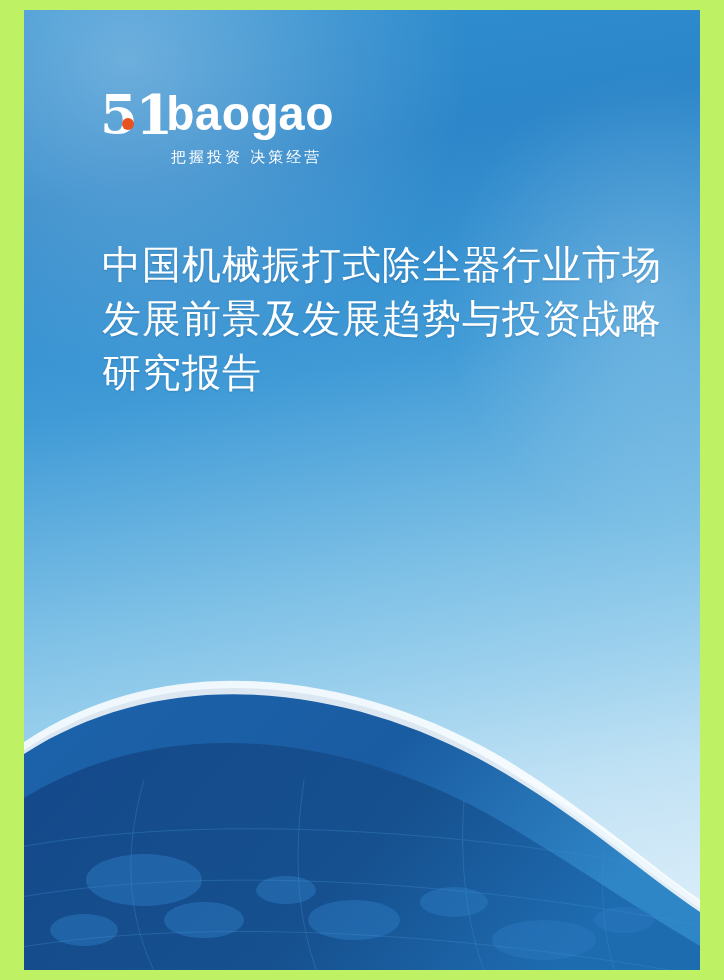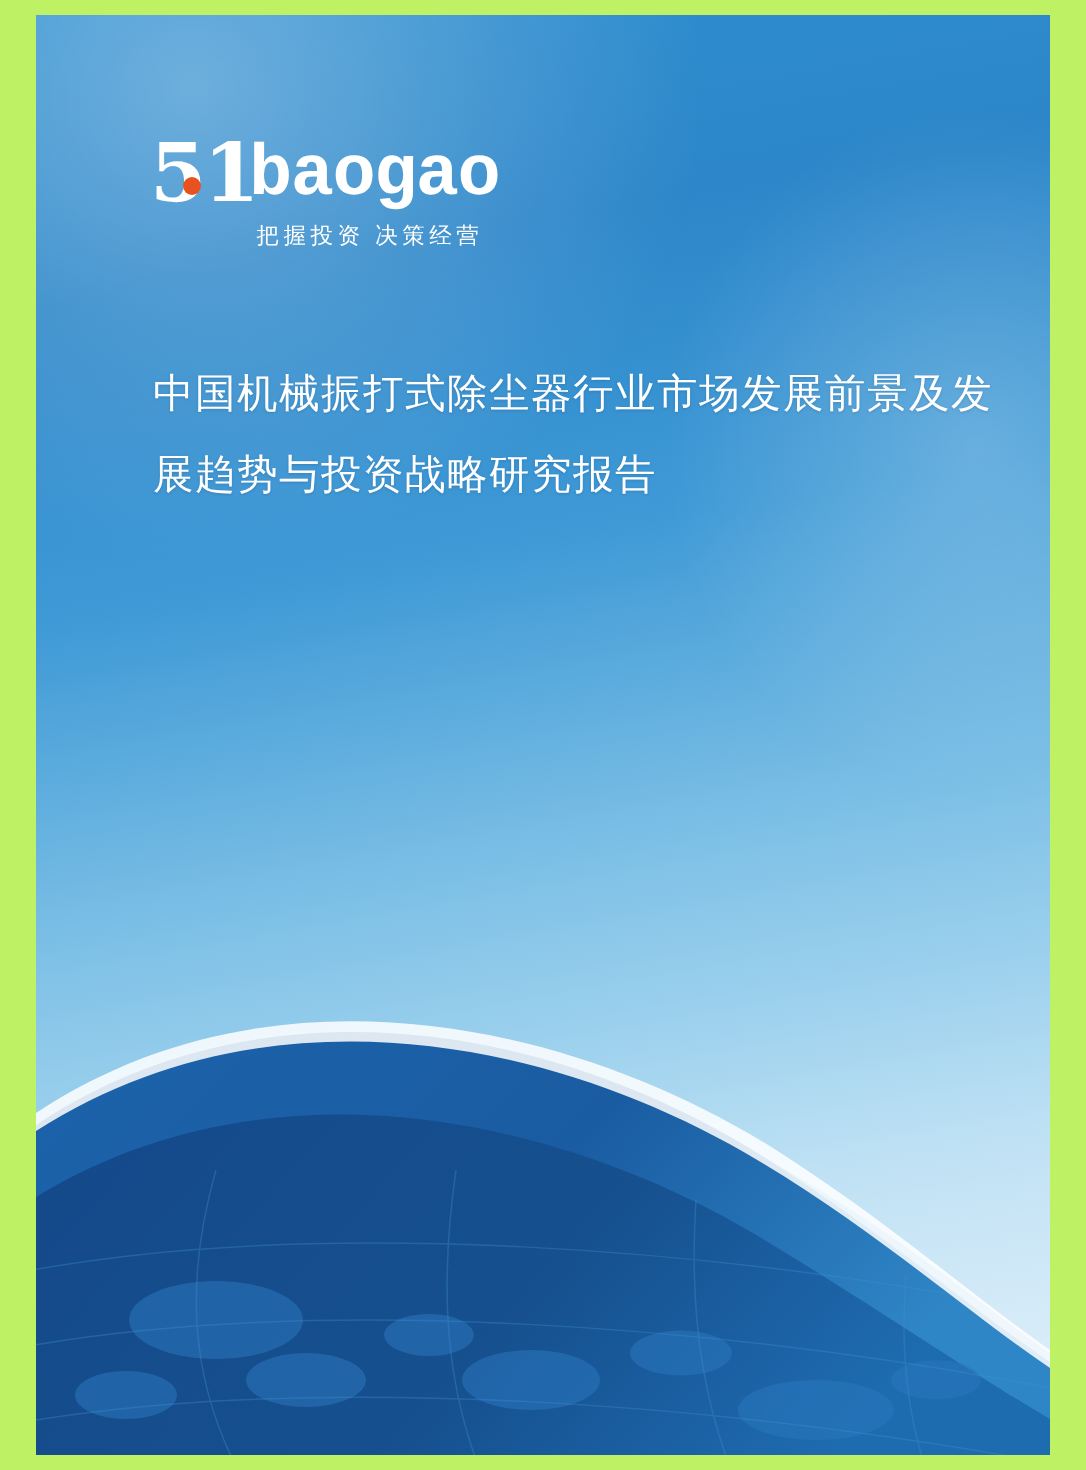--- a/index.html
+++ b/index.html
@@ -115,23 +115,23 @@
     margin-left: 35px;
   }
 
   
   .title {
     position: absolute;
     left: 78px;
     top: 228px;
     width: 570px;
     color: #ffffff;
-    font-size: 27px;
+    font-size: 39px;
     line-height: 54px;
-    font-family: Liberation Mono, monospace;
+    font-family: Liberation Sans, sans-serif;
     letter-spacing: 1px;
     text-shadow: 0 1px 2px rgba(0,40,80,0.18);
   }
 </style>
 </head>
 <body>
 
 <div class="page">
   <div class="cover">
 

